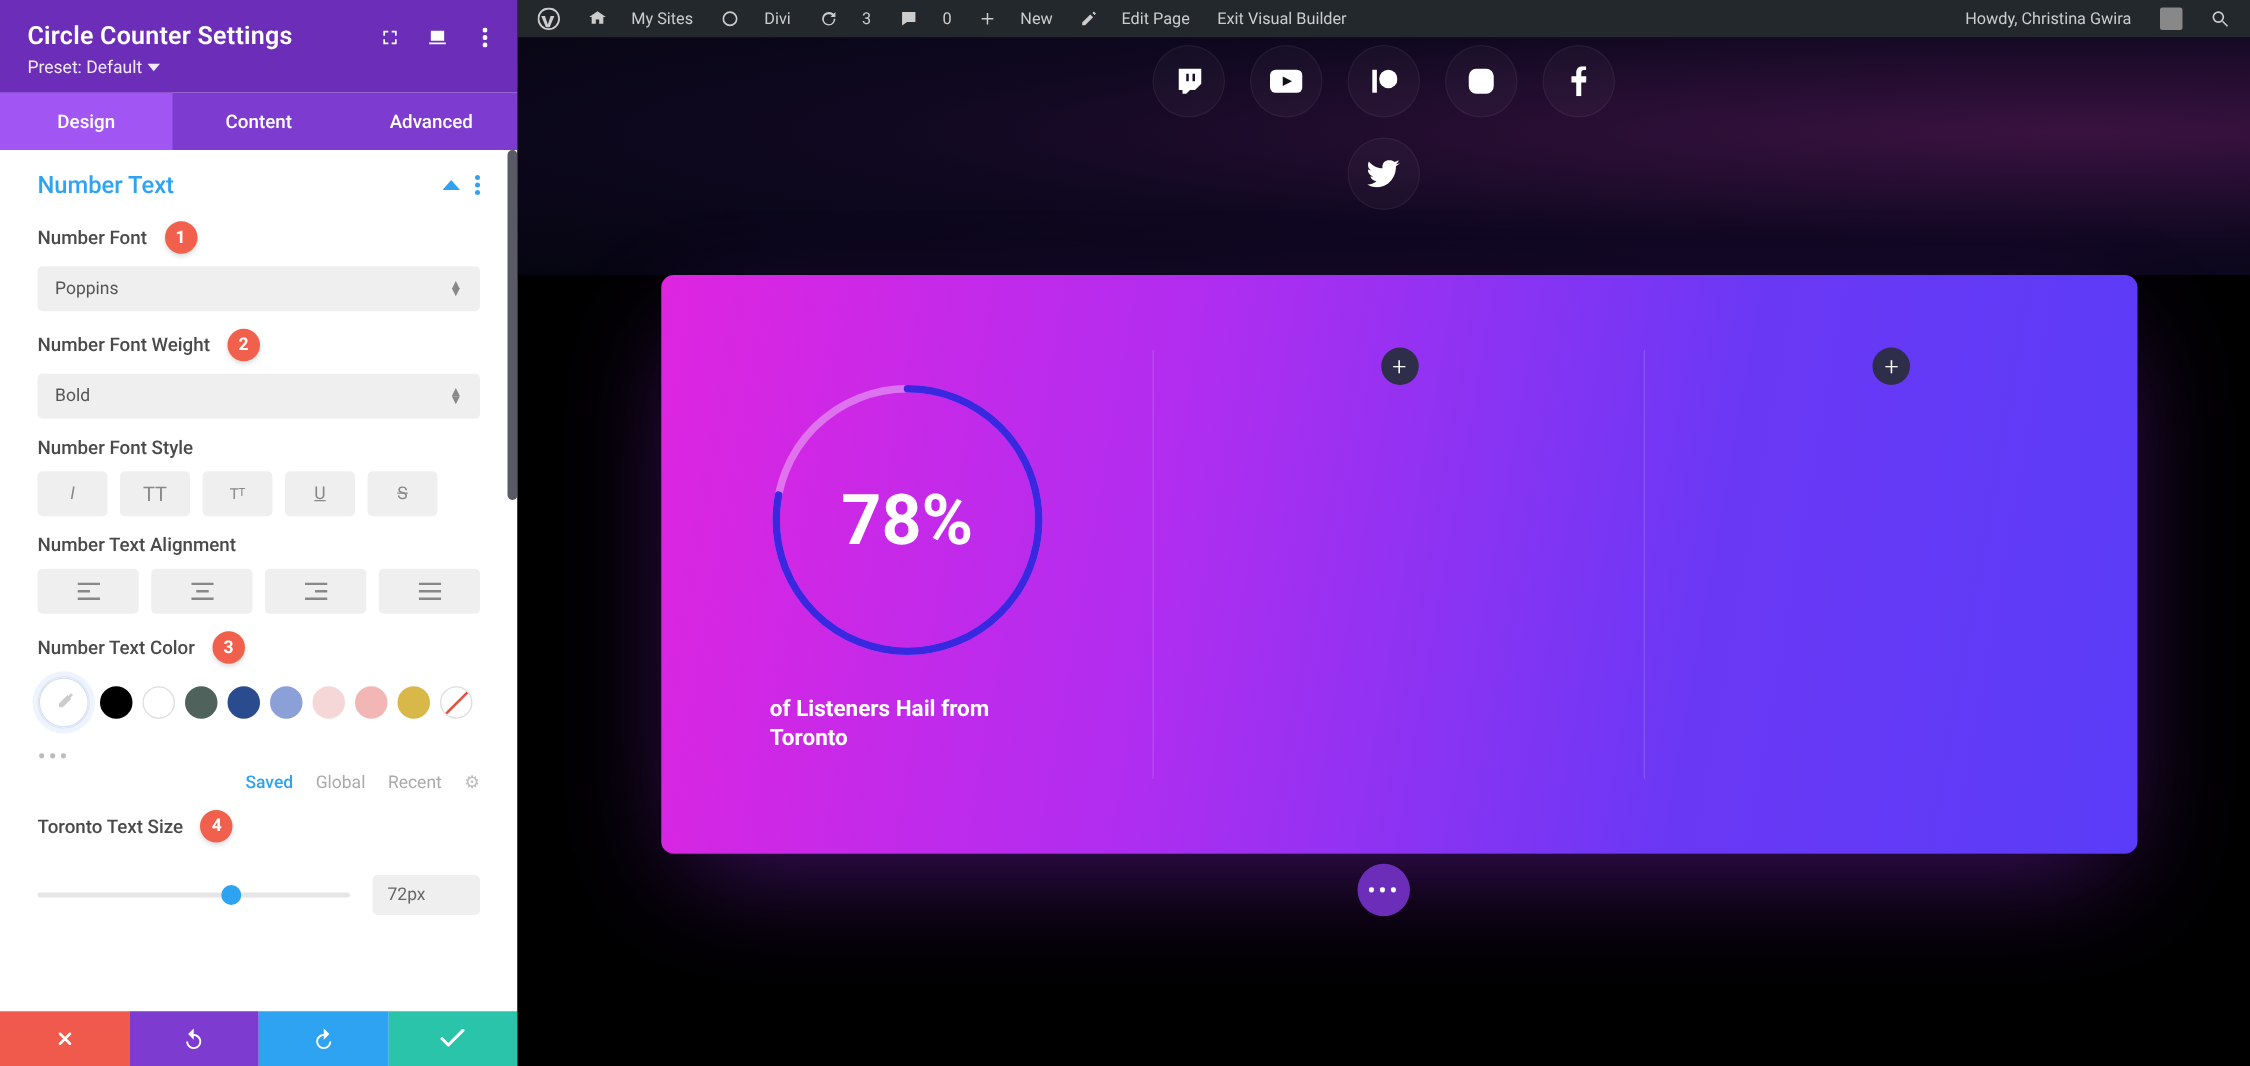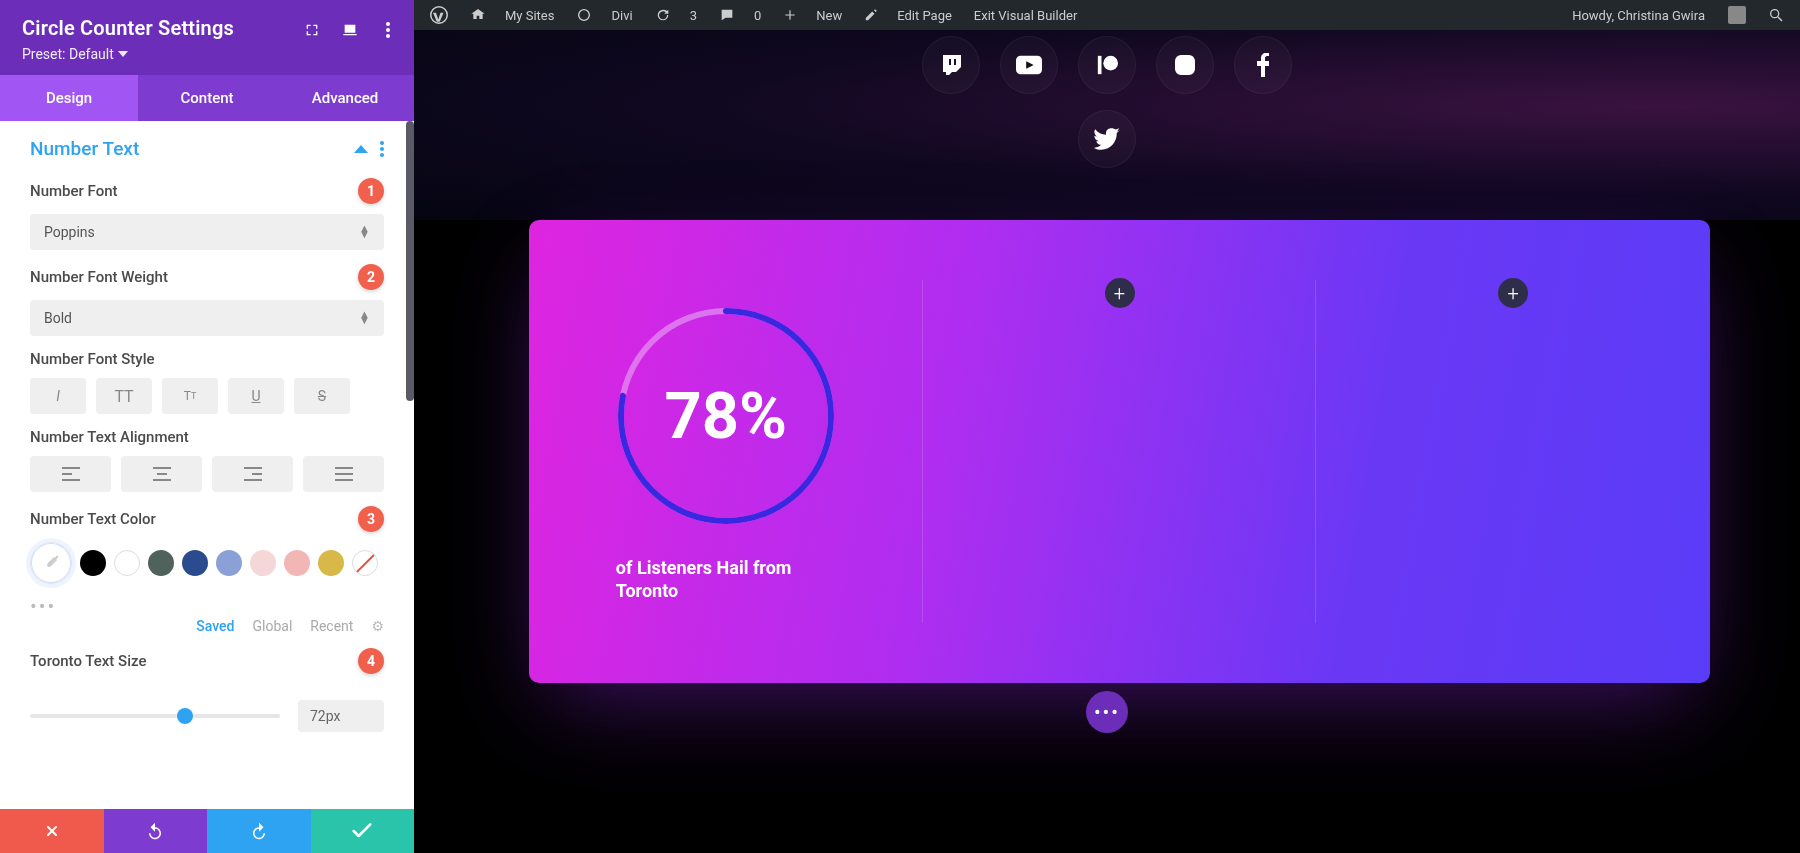--- a/index.html
+++ b/index.html
@@ -20,21 +20,21 @@
 .sb-tab { flex: 1; text-align: center; padding: 14px 0; color: #fff; font-size: 15px; font-weight: 500; cursor: pointer; }
 .sb-tab.active { background: #a156f4; }
 
 .sb-body { flex: 1; overflow-y: auto; position: relative; }
 .section-hdr { display: flex; align-items: center; justify-content: space-between; padding: 16px 30px 8px; }
 .section-title { color: #2ea3f2; font-size: 19px; font-weight: 500; }
 .section-hdr .right { display: flex; align-items: center; gap: 12px; }
 .section-hdr .right svg { cursor: pointer; }
 
 .field { padding: 10px 30px 4px; position: relative; }
-.field-label { font-size: 15px; color: #4a4a4a; font-weight: 500; margin-bottom: 10px; display: flex; align-items: center; gap: 8px; justify-content: space-between; }
+.field-label { font-size: 15px; color: #4a4a4a; font-weight: 500; margin-bottom: 10px; display: flex; align-items: center; gap: 8px; }
 .badge { width: 26px; height: 26px; border-radius: 50%; background: #f0604d; color: #fff; font-size: 14px; font-weight: 700; display: inline-flex; align-items: center; justify-content: center; margin-left: 6px; box-shadow: 0 2px 4px rgba(0,0,0,.15); }
 
 .select-box { background: #efefef; border-radius: 4px; padding: 10px 14px; font-size: 14px; color: #555; display: flex; align-items: center; justify-content: space-between; cursor: pointer; }
 .select-box .arrows { font-size: 11px; line-height: 6px; color: #888; }
 
 .style-btns, .align-btns { display: flex; gap: 10px; }
 .style-btn, .align-btn { flex: 0 0 56px; height: 36px; background: #efefef; border-radius: 4px; display: flex; align-items: center; justify-content: center; cursor: pointer; color: #888; font-size: 14px; }
 .align-btn { flex: 1; }
 .align-btn svg { stroke: #888; }
 
@@ -85,21 +85,21 @@
 .twitter-row { position: absolute; top: 80px; left: 50%; transform: translateX(-50%); display: flex; }
 .gradient-card { position: absolute; left: 115px; right: 90px; top: 190px; bottom: 170px; border-radius: 10px; background: linear-gradient(100deg, #de25e0 0%, #b02df0 35%, #6a38f5 70%, #5a3cf8 100%); box-shadow: 0 30px 90px -20px rgba(150,40,240,.45); }
 .columns { display: flex; height: 100%; }
 .col { flex: 1; position: relative; display: flex; flex-direction: column; align-items: center; justify-content: center; }
 .col:not(:last-child)::after { content: ""; position: absolute; right: 0; top: 60px; bottom: 60px; width: 1px; background: rgba(255,255,255,.15); }
 .add-btn { width: 30px; height: 30px; border-radius: 50%; background: #2e2e4a; color: #fff; font-size: 20px; font-weight: 300; display: flex; align-items: center; justify-content: center; cursor: pointer; position: absolute; top: 58px; }
 
 
 .circle-counter { width: 230px; height: 230px; position: relative; }
 .circle-counter svg { transform: rotate(-90deg); }
-.circle-number { position: absolute; inset: 0; display: flex; align-items: center; justify-content: center; font-family: 'Poppins','Segoe UI',sans-serif; font-weight: 700; font-size: 65px; color: #fff; }
+.circle-number { position: absolute; inset: 0; display: flex; align-items: center; justify-content: center; font-family: 'Poppins','Segoe UI',sans-serif; font-weight: 700; font-size: 56px; color: #fff; }
 .counter-caption { color: #fff; font-weight: 700; font-size: 18px; text-align: left; max-width: 220px; margin-top: 26px; line-height: 1.25; }
 
 .vb-dots { position: absolute; bottom: 120px; left: 50%; transform: translateX(-50%); width: 42px; height: 42px; border-radius: 50%; background: #6c2eb9; display: flex; align-items: center; justify-content: center; cursor: pointer; color: #fff; font-size: 20px; letter-spacing: 2px; }
 </style>
 </head>
 <body>
 
 <div class="sidebar">
   <div class="sb-header">
     <div class="sb-title">Circle Counter Settings</div>

